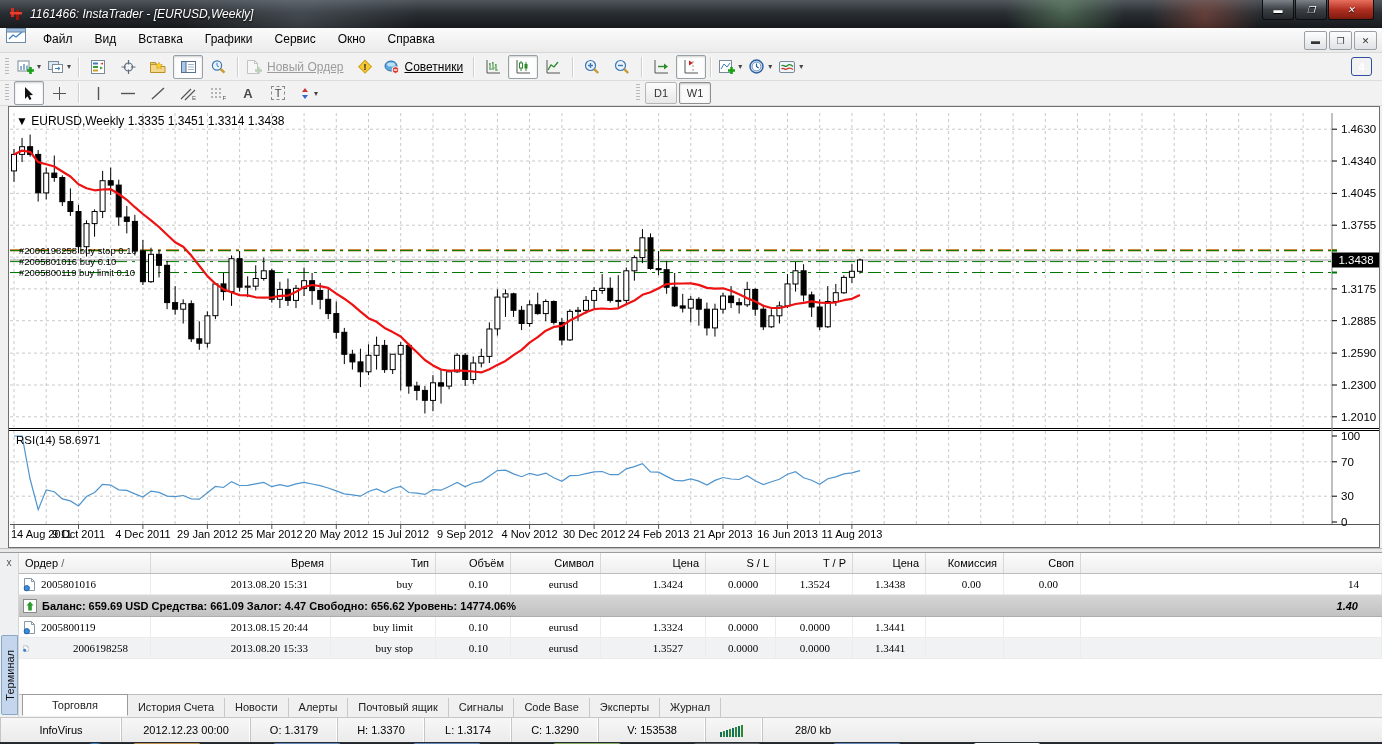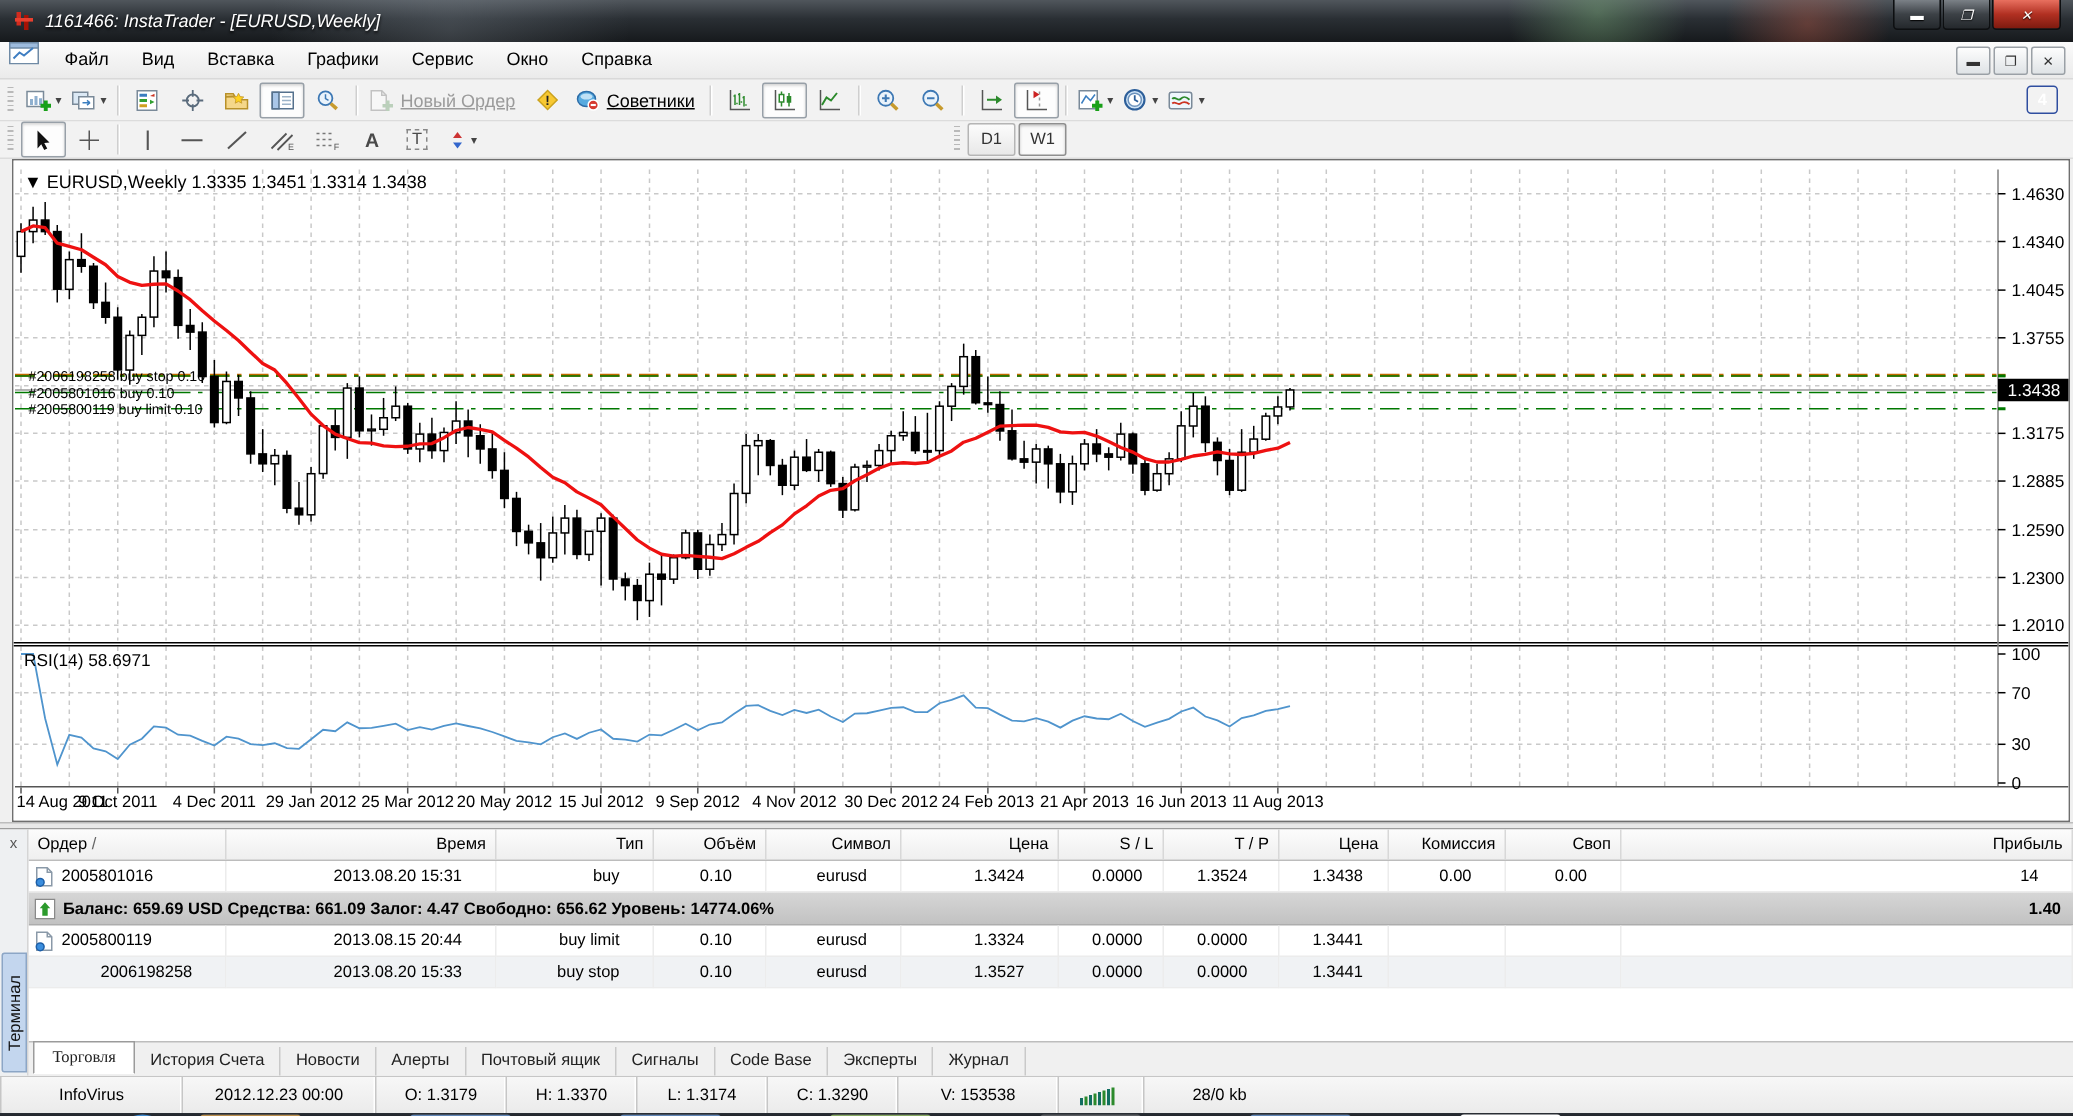--- a/index.html
+++ b/index.html
@@ -46,30 +46,30 @@
   .terminal{height:164px;background:#fff;display:flex;position:relative;border-top:1px solid #9c9c9c;}
   .term-strip{width:18px;background:#eef0f2;border-right:1px solid #d5d5d5;position:relative;}
   .term-close{width:13px;height:13px;margin:2px auto;display:flex;align-items:center;justify-content:center;color:#555;font-size:10px;border:1px solid rgba(0,0,0,0);}
   .term-side-tab{position:absolute;left:1px;bottom:2px;width:15px;height:78px;background:#c3d6ee;border:1px solid #8ca6c6;border-radius:2px 0 0 2px;display:flex;align-items:center;justify-content:center;}
   .term-side-tab span{writing-mode:vertical-rl;transform:rotate(180deg);font-size:11px;color:#111;}
   .term-main{flex:1;display:flex;flex-direction:column;min-width:0;}
   .orders-grid{display:grid;grid-template-columns:132px 180px 105px 75px 90px 105px 70px 77px 73px 78px 77px 1fr;}
   .og-head{background:linear-gradient(#fcfcfc,#efefef);border-bottom:1px solid #bcbcbc;}
   .og-head .cell{height:20px;line-height:20px;border-right:1px solid #d8d8d8;padding:0 6px;white-space:nowrap;overflow:hidden;}
   .cell.r{text-align:right;}
-  .row .cell{height:20px;line-height:20px;border-right:1px solid #ececec;border-bottom:1px solid #ececec;padding:0 22px;white-space:nowrap;overflow:hidden;}
+  .row .cell{height:20px;line-height:20px;border-right:1px solid #ececec;border-bottom:1px solid #ececec;padding:0 22px;white-space:nowrap;overflow:hidden;font-family:Liberation Serif, serif;}
   .row .cell.first{display:flex;align-items:center;gap:5px;padding-left:4px;}
   .row.shaded .cell{background:#f0f2f4;gap:44px;}
   .balance-row{display:flex;align-items:center;height:21px;background:linear-gradient(#d6d6d6,#c2c2c2);border-bottom:1px solid #adadad;font-weight:bold;}
   .balance-row .bicon{margin:0 5px 0 4px;}
-  .balance-row .bprofit{margin-left:auto;padding-right:8px;}
+  .balance-row .bprofit{margin-left:auto;padding-right:24px;font-style:italic;}
   .table-rest{flex:1;background:#fff;}
   .term-tabs{height:22px;background:#f0f0f0;border-top:1px solid #bdbdbd;display:flex;align-items:flex-end;padding-left:3px;}
   .term-tab{padding:3px 10px 4px;color:#222;border-right:1px solid #c9c9c9;margin-bottom:0;}
-  .term-tab.active{background:#fff;border:1px solid #9b9b9b;border-bottom:1px solid #fff;border-right:1px solid #9b9b9b;position:relative;top:-1px;padding:4px 12px;font-size:11px;font-family:Liberation Serif, serif;}
+  .term-tab.active{background:#fff;border:1px solid #9b9b9b;border-bottom:1px solid #fff;border-right:1px solid #9b9b9b;position:relative;top:-1px;padding:4px 29px;font-size:11px;}
   
   .statusbar{height:24px;background:linear-gradient(#f7f7f7,#ebebeb);border-top:1px solid #c6c6c6;display:flex;align-items:stretch;}
   .status-help{flex:1;display:flex;align-items:center;padding-left:8px;}
   .scell{display:flex;align-items:center;justify-content:center;border-left:1px solid #c6c6c6;box-shadow:-1px 0 0 #fff;padding:0 4px;white-space:nowrap;}
   
   .taskbar{height:8px;background:linear-gradient(#2a2f36,#0c0e12);position:relative;overflow:hidden;}
   .tk-orb{position:absolute;left:78px;top:1px;width:34px;height:30px;border-radius:50%;background:radial-gradient(circle at 50% 40%,#9fd4ff,#2f7cc4 55%,#123a66);}
   .tk-app{position:absolute;top:1px;width:66px;height:20px;border-radius:3px;border:1px solid rgba(255,255,255,.25);}
   
   .ico{display:block;}
@@ -769,21 +769,20 @@
       <div class="cell r">Время</div>
       <div class="cell r">Тип</div>
       <div class="cell r">Объём</div>
       <div class="cell r">Символ</div>
       <div class="cell r">Цена</div>
       <div class="cell r">S / L</div>
       <div class="cell r">T / P</div>
       <div class="cell r">Цена</div>
       <div class="cell r">Комиссия</div>
       <div class="cell r">Своп</div>
-      <div class="cell r">Прибыль</div>
     </div>
 
     <div class="orders-grid row">
       <div class="cell first">
         <svg width="13" height="15" viewBox="0 0 13 15">
           <path d="M1.5 1.5h7l3 3v9h-10z" fill="#fff" stroke="#8a99a8"></path>
             <path d="M8.5 1.5v3h3" fill="none" stroke="#8a99a8"></path>
           <circle cx="3.8" cy="11.2" r="2.6" fill="#3b8ede" stroke="#1d5fa8"></circle>
         </svg>
         <span>2005801016</span>

